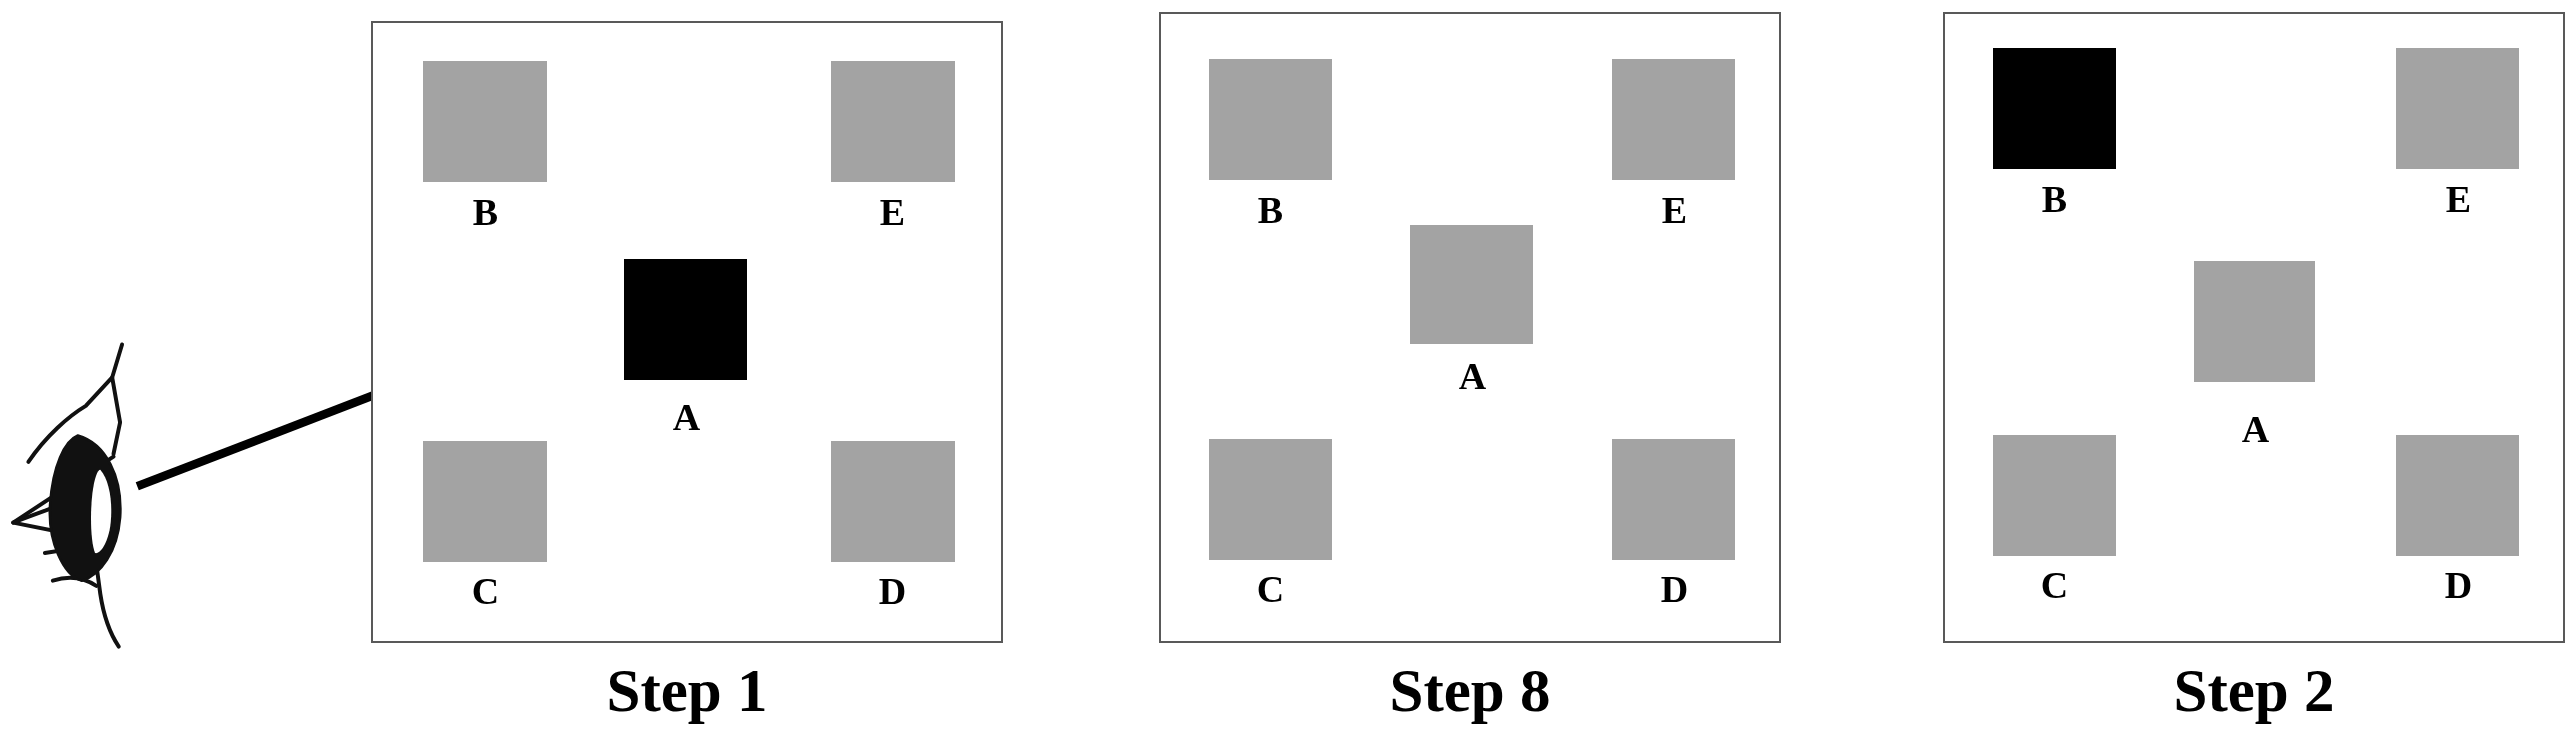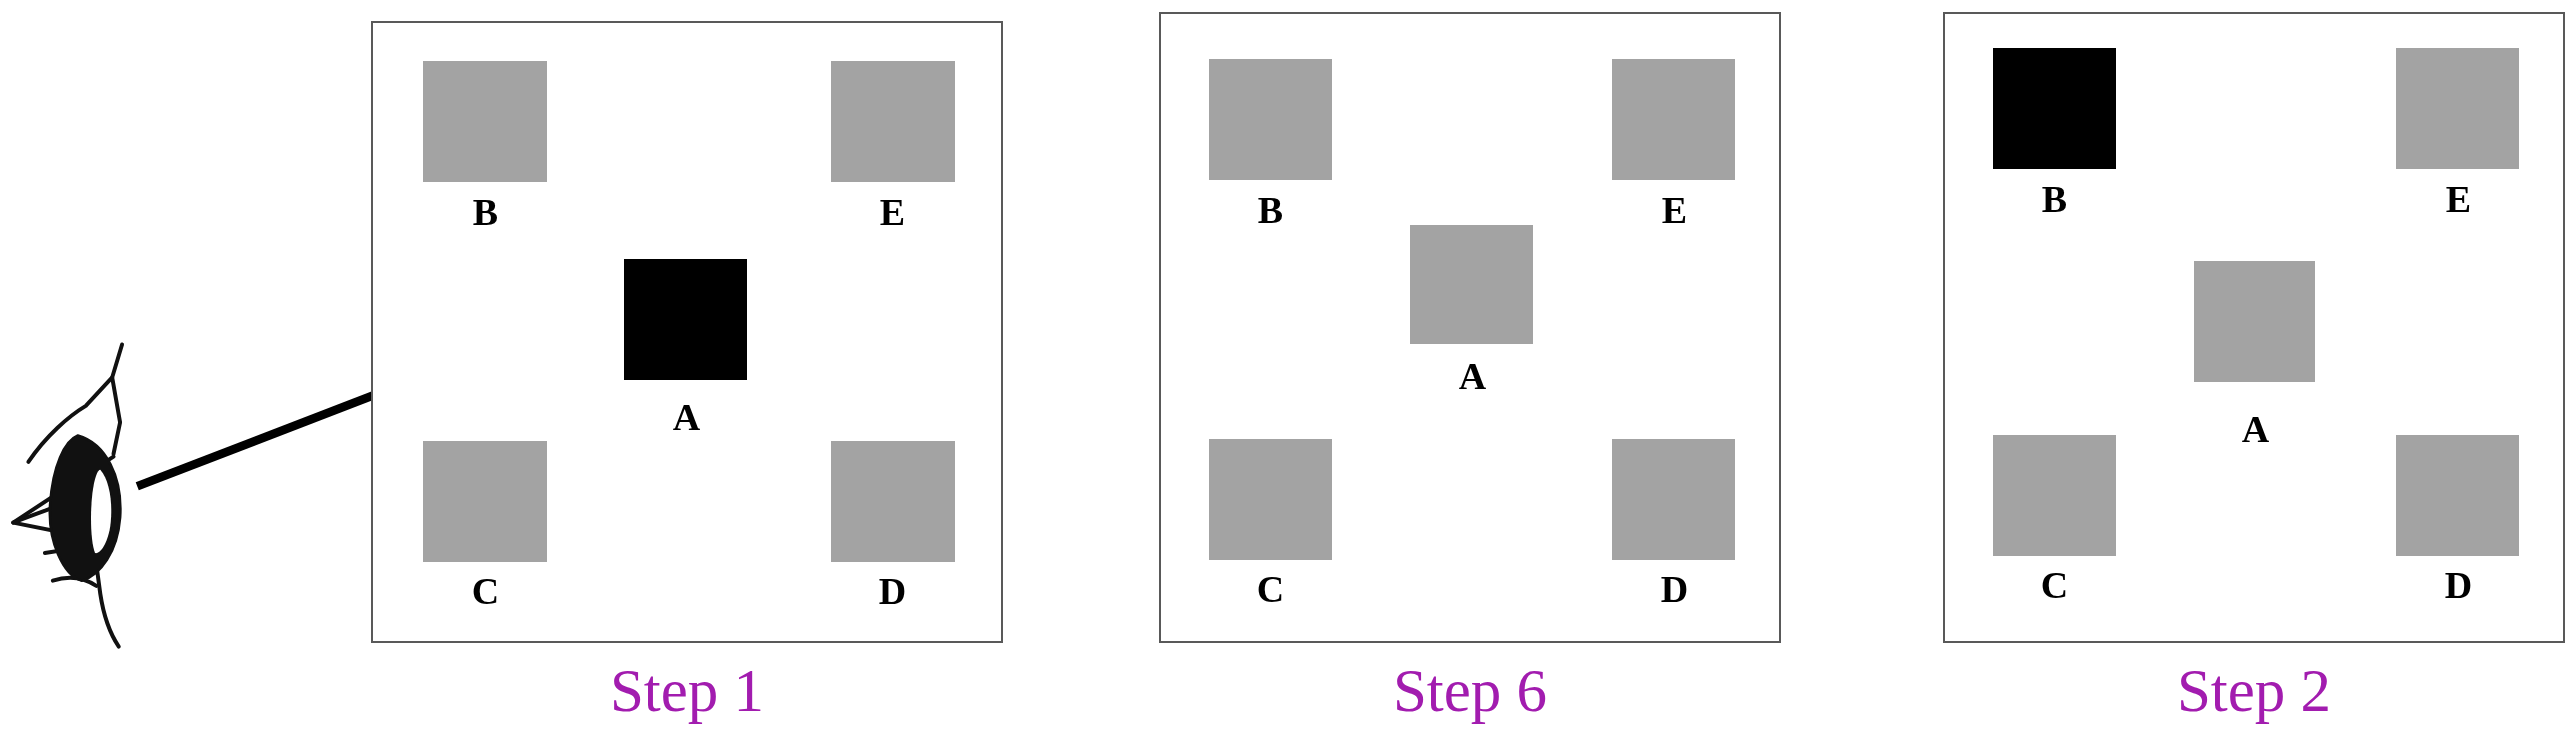--- a/index.html
+++ b/index.html
@@ -11,21 +11,21 @@
   .stage{position:absolute;left:0;top:0;width:2576px;height:747px;}
   .panel{position:absolute;box-sizing:border-box;border:2.6px solid #595959;background:#ffffff;}
   .sq{position:absolute;box-sizing:border-box;}
   .lbl{
     position:absolute;color:#000000;font-weight:bold;
     font-size:38px;line-height:38px;text-align:center;
     font-family:"Liberation Serif","DejaVu Serif",serif;
     white-space:nowrap;
   }
   .caption{
-    position:absolute;color:#a21caf;font-weight:normal;
+    position:absolute;color:#000000;font-weight:bold;
     font-size:61px;line-height:61px;text-align:center;
     font-family:"Liberation Serif","DejaVu Serif",serif;
     white-space:nowrap;
   }
   .svg-layer{position:absolute;left:0;top:0;width:2576px;height:747px;pointer-events:none;}
   .eye-layer{position:absolute;left:0;top:0;width:2576px;height:747px;}
 </style>
 </head>
 <body>
 
@@ -103,21 +103,21 @@
 
     <div class="sq" style="left:249px;top:211px;width:123px;height:119px;background:#a3a3a3;"></div>
     <div class="lbl" style="left:272px;top:343px;width:79px;">A</div>
 
     <div class="sq" style="left:48px;top:425px;width:123px;height:121px;background:#a3a3a3;"></div>
     <div class="lbl" style="left:70px;top:556px;width:79px;">C</div>
 
     <div class="sq" style="left:451px;top:425px;width:123px;height:121px;background:#a3a3a3;"></div>
     <div class="lbl" style="left:474px;top:556px;width:79px;">D</div>
   </div>
-  <div class="caption" style="left:1159px;top:660px;width:622px;">Step 6</div>
+  <div class="caption" style="left:1159px;top:660px;width:622px;">Step 8</div>
 
   <div class="panel" style="left:1943px;top:12px;width:622px;height:631px;">
     <div class="sq" style="left:48px;top:34px;width:123px;height:121px;background:#000000;"></div>
     <div class="lbl" style="left:70px;top:166px;width:79px;">B</div>
 
     <div class="sq" style="left:451px;top:34px;width:123px;height:121px;background:#a3a3a3;"></div>
     <div class="lbl" style="left:474px;top:166px;width:79px;">E</div>
 
     <div class="sq" style="left:249px;top:247px;width:121px;height:121px;background:#a3a3a3;"></div>
     <div class="lbl" style="left:271px;top:396px;width:79px;">A</div>

